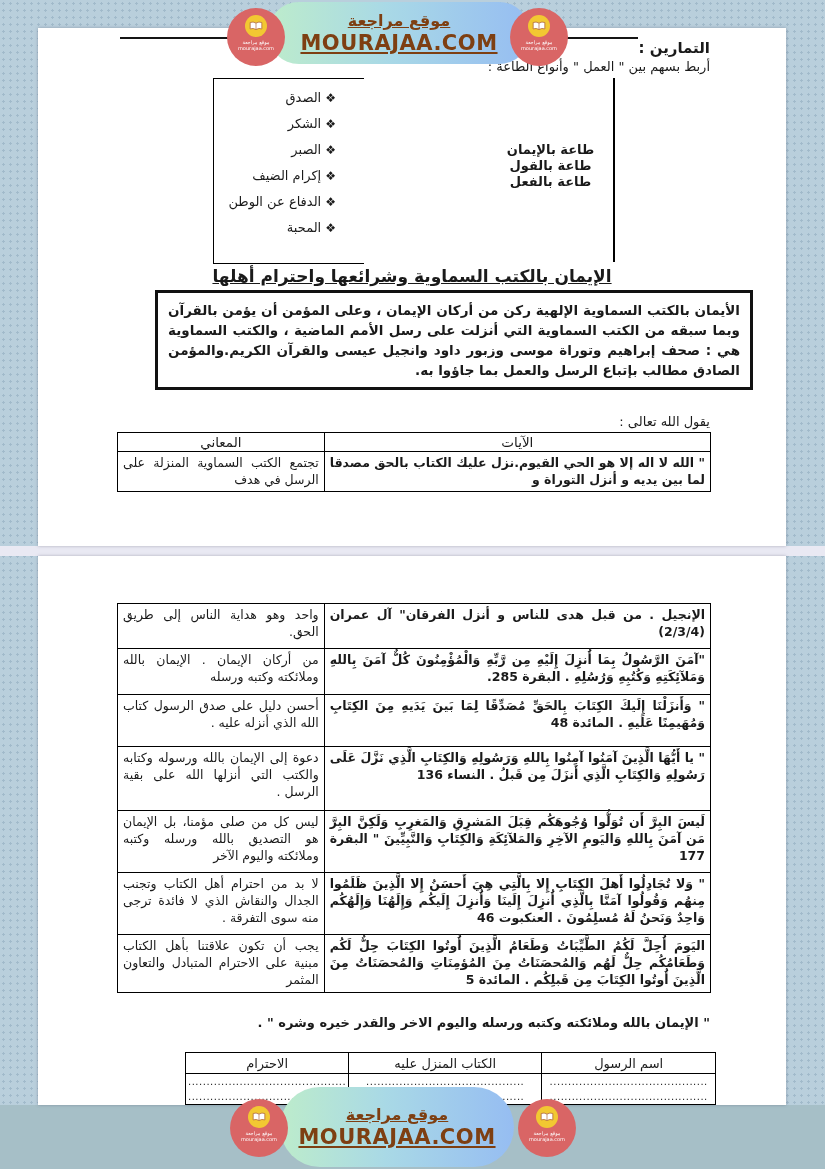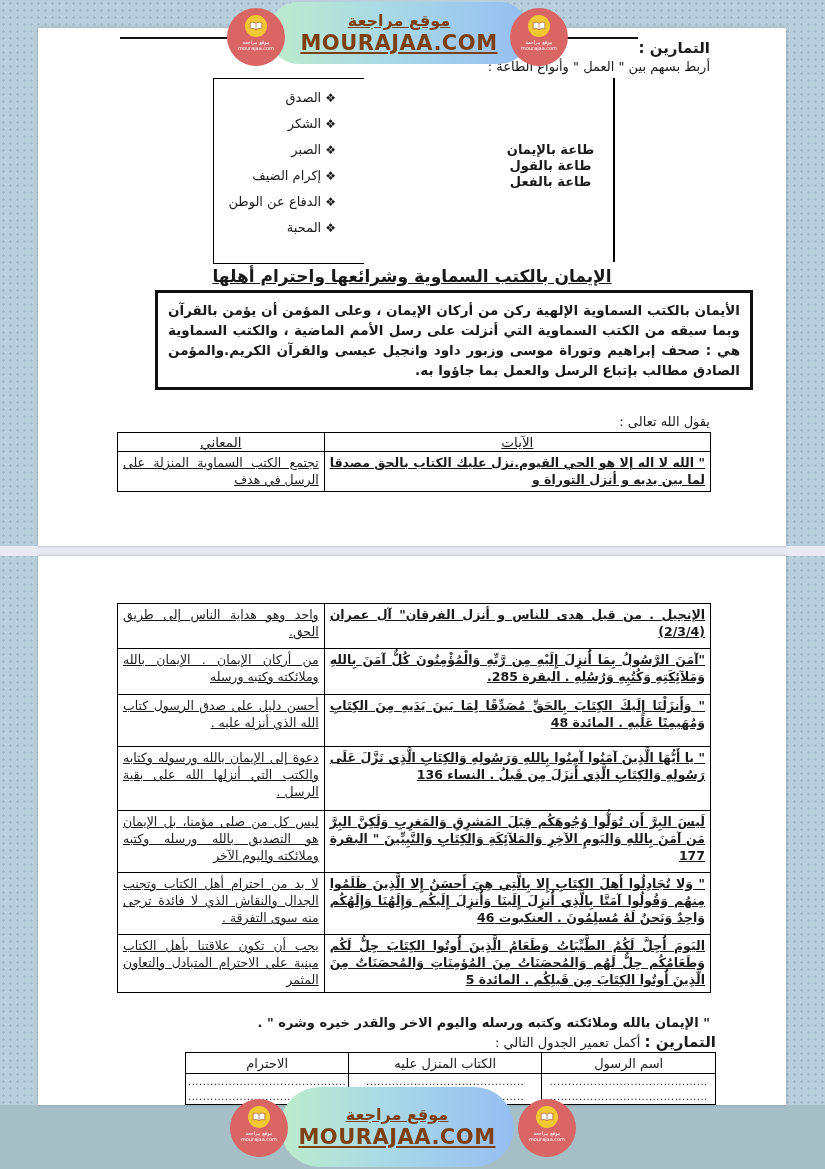--- a/index.html
+++ b/index.html
@@ -45,21 +45,21 @@
              border-top:1.5px solid #000;border-bottom:1.5px solid #000;border-left:1.5px solid #000;}
   .match-list{direction:rtl;padding:10px 10px 0 0;width:122px;font-size:13px;line-height:18px;}
   .match-item{margin-bottom:8px;}
   .match-item .glyph{font-size:12px;margin-left:4px;}
   .p1-title{position:absolute;top:238px;left:40px;width:668px;text-align:center;font-size:17px;font-weight:bold;}
   .p1-title span{text-decoration:underline;}
   .p1-introbox{position:absolute;left:80px;top:262px;width:572px;border:3px solid #111;
                padding:7px 10px;direction:rtl;text-align:justify;font-weight:bold;font-size:13.5px;line-height:20px;margin-left:37px;}
   .p1-quran{position:absolute;top:386px;right:76px;font-size:13px;}
   table.ayat{border-collapse:collapse;direction:rtl;}
-  table.ayat td,table.ayat th{border:1.6px solid #000;vertical-align:top;text-decoration:underline;}
+  table.ayat td,table.ayat th{border:1.6px solid #000;vertical-align:top;}
   table.ayat th{font-weight:normal;font-size:13.5px;text-align:center;padding:1px 2px;}
   .p1-table{position:absolute;left:79px;top:404px;width:594px;}
   td.verse{width:384px;font-weight:bold;font-size:12.5px;line-height:17px;padding:2px 5px;text-align:justify;}
   td.mean{width:200px;font-size:12.5px;line-height:17px;padding:2px 5px;text-align:justify;}
 
   
   .p2-table{position:absolute;left:79px;top:47px;width:594px;}
   .p2-hadith{position:absolute;top:440px;right:70px;width:606px;font-size:13px;line-height:18px;direction:rtl;text-align:right;}
   .p2-quote{position:absolute;top:459px;right:76px;width:600px;font-size:13px;font-weight:bold;direction:rtl;text-align:right;}
   .p2-ex{position:absolute;top:477px;right:70px;direction:rtl;font-size:13px;}
@@ -152,24 +152,20 @@
       </tr>
       <tr style="height:58px;">
         <td class="verse">اليَومَ أُحِلَّ لَكُمُ الطَّيِّبَاتُ وَطَعَامُ الَّذِينَ أُوتُوا الكِتَابَ حِلٌّ لَكُم وَطَعَامُكُم حِلٌّ لَهُم وَالمُحصَنَاتُ مِنَ المُؤمِنَاتِ وَالمُحصَنَاتُ مِنَ الَّذِينَ أُوتُوا الكِتَابَ مِن قَبلِكُم . المائدة 5</td>
         <td class="mean">يجب أن تكون علاقتنا بأهل الكتاب مبنية على الاحترام المتبادل والتعاون المثمر</td>
       </tr>
     </tbody>
       </table>
 
     <div class="p2-quote">" الإيمان بالله وملائكته وكتبه ورسله واليوم الاخر والقدر خيره وشره " .</div>
 
-    <div class="p2-ex">
-      <span class="lbl">التمارين :</span>
-      <span>أكمل تعمير الجدول التالي :</span>
-    </div>
 
     <table class="fill-table">
       <tbody>
           <tr>
         <th class="c-rasul">اسم الرسول</th>
         <th class="c-kitab">الكتاب المنزل عليه</th>
         <th class="c-diana">الاحترام</th>
       </tr>
       <tr>
         <td class="dotcell">...........................................</td>

